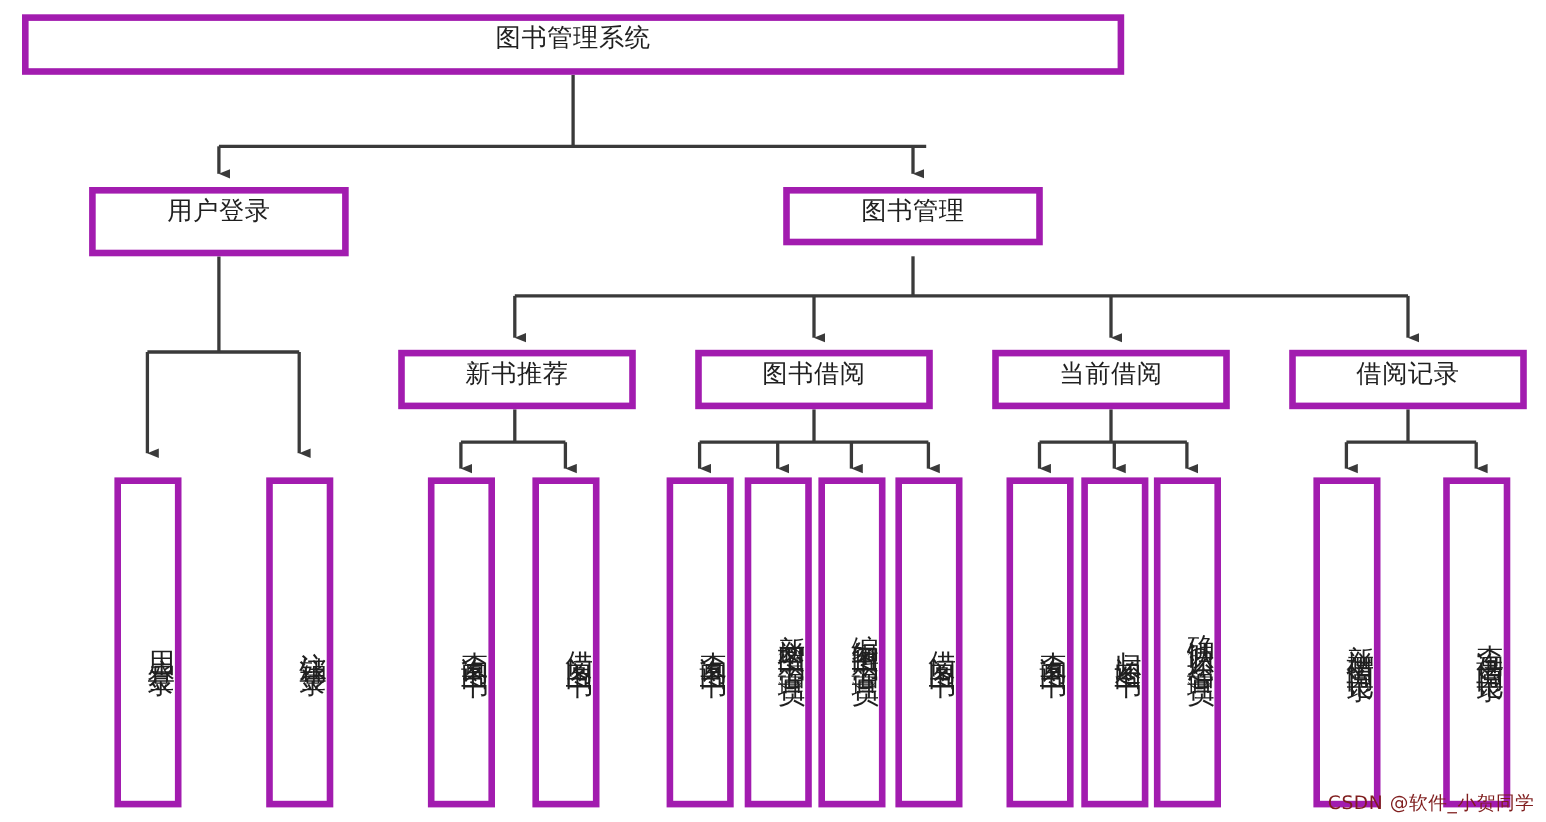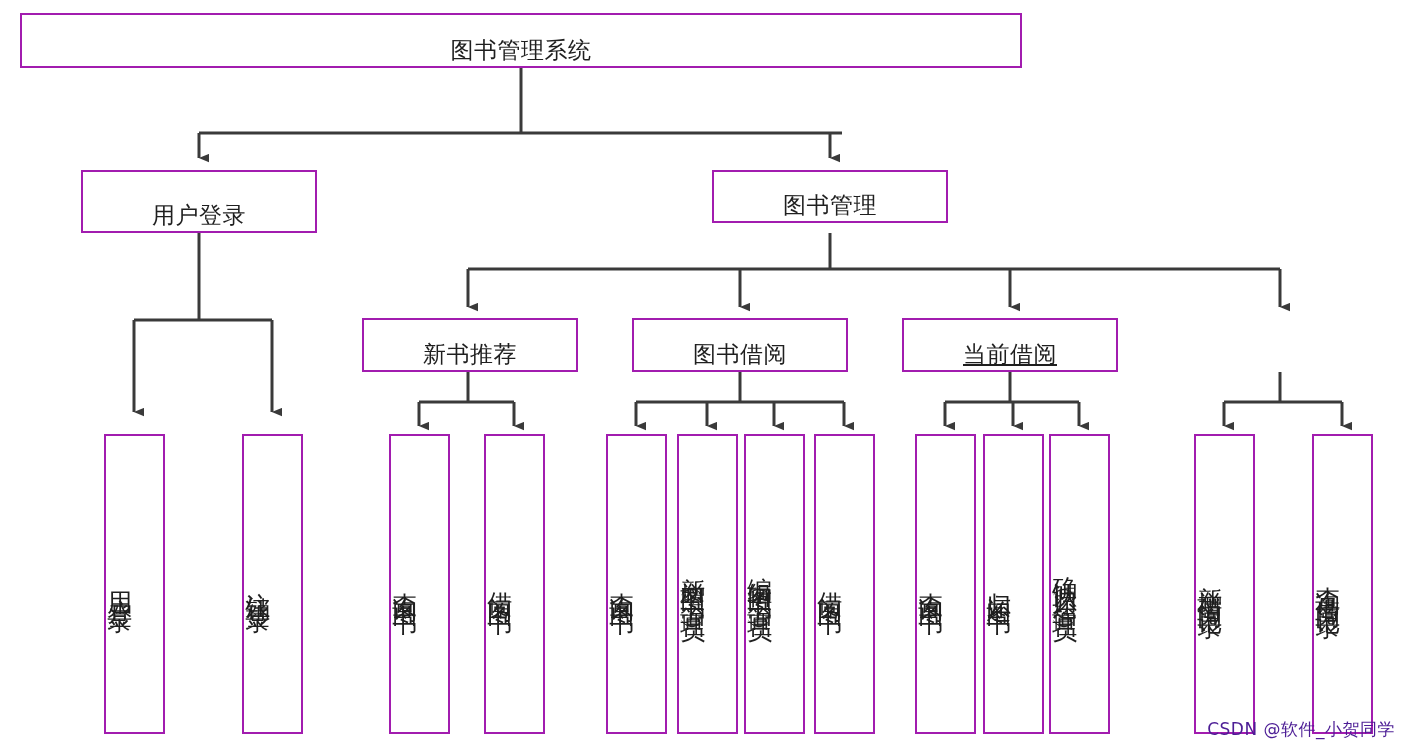--- a/index.html
+++ b/index.html
@@ -21,23 +21,23 @@
     position: absolute;
     left: 0;
     top: 0;
     width: 1405px;
     height: 747px;
   }
   .node {
     position: absolute;
     box-sizing: border-box;
     background: #ffffff;
-    border: 2px solid #a21caf;
+    border: 6px solid #a21caf;
     display: flex;
-    align-items: flex-end;
+    align-items: flex-start;
     justify-content: center;
     color: #1f1f1f;
   }
   .node-h {
     font-size: 23px;
     letter-spacing: 0.5px;
     white-space: nowrap;
   }
   .node-root .node-label { font-size: 23px; }
   .node-v {
@@ -53,21 +53,21 @@
     white-space: nowrap;
   }
   .node-label {
     display: block;
   }
   #watermark {
     position: absolute;
     right: 10px;
     bottom: 6px;
     font-size: 17px;
-    color: #4c1d95;
+    color: #7f1d1d;
     white-space: nowrap;
     letter-spacing: 0.5px;
     pointer-events: none;
   }
 </style>
 </head>
 <body>
 
 <div id="diagram-root">
 
@@ -134,24 +134,27 @@
   </div>
 
   <div class="node node-h" style="left:362px; top:318px; width:216px; height:54px;">
     <span class="node-label">新书推荐</span>
   </div>
 
   <div class="node node-h" style="left:632px; top:318px; width:216px; height:54px;font-family:Liberation Mono, monospace;">
     <span class="node-label">图书借阅</span>
   </div>
 
-  <div class="node node-h" style="left:902px; top:318px; width:216px; height:54px;text-decoration:underline;">
+  <div class="node node-h" style="left:902px; top:318px; width:216px; height:54px;">
     <span class="node-label">当前借阅</span>
   </div>
 
+  <div class="node node-h" style="left:1172px; top:318px; width:216px; height:54px;">
+    <span class="node-label">借阅记录</span>
+  </div>
 
   <div class="node node-v" style="left:104px; top:434px; width:61px; height:300px;">
     <span class="node-label">用户登录</span>
   </div>
 
   <div class="node node-v" style="left:242px; top:434px; width:61px; height:300px;">
     <span class="node-label">注销登录</span>
   </div>
 
   <div class="node node-v" style="left:389px; top:434px; width:61px; height:300px;">

